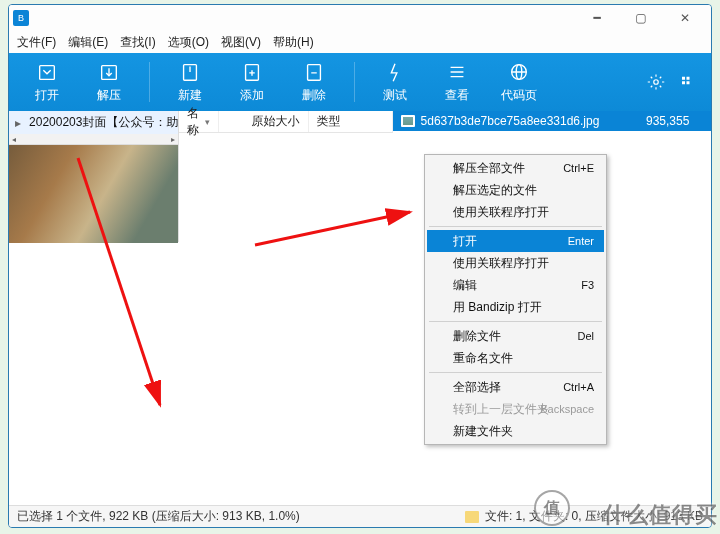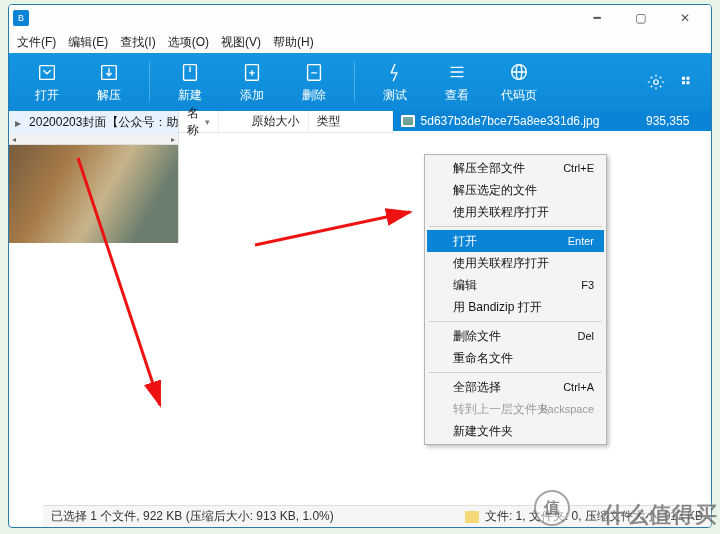--- a/index.html
+++ b/index.html
@@ -37,21 +37,21 @@
 .lh.num { width:90px; justify-content:flex-end; }
 .lh.type { width:84px; }
 .list-row { height:20px; display:flex; align-items:center; background:#0a84d6; color:#fff; }
 .lr-cell { padding:0 8px; display:flex; align-items:center; gap:6px; }
 .lr-cell.name { flex:1; }
 .lr-cell.num { width:90px; justify-content:flex-end; }
 .lr-cell.type { width:84px; }
 .lr-icon { width:14px; height:12px; background:#fff; border-radius:1px; position:relative; }
 .lr-icon::after { content:""; position:absolute; inset:2px; background:linear-gradient(#7aa,#6b9a8c); }
 .list-body { flex:1; position:relative; background:#fff; }
-.status { height:22px; border-top:1px solid #ddd; background:#f6f6f6; display:flex; align-items:center; padding:0 8px; color:#333;margin-left:34px; }
+.status { height:22px; border-top:1px solid #ddd; background:#f6f6f6; display:flex; align-items:center; padding:0 8px; color:#333; }
 .status .sp { flex:1; }
 .status .fi { width:14px; height:12px; background:#f7d879; margin-right:6px; border-radius:1px; }
 .ctx { position:absolute; top:154px; left:424px; width:183px; background:#f4f4f4; border:1px solid #b6b6b6; box-shadow:2px 2px 4px rgba(0,0,0,.25); padding:2px; }
 .ctx-item { height:22px; display:flex; align-items:center; padding:0 22px 0 26px; color:#111; position:relative; }
 .ctx-item.hl { background:#0a84d6; color:#fff; }
 .ctx-item.dis { color:#9a9a9a; }
 .ctx-item .kb { position:absolute; right:10px; font-size:11px; }
 .ctx-sep { height:1px; background:#d0d0d0; margin:3px 2px; }
 .arrow { position:absolute; pointer-events:none; }
 .watermark { position:absolute; right:2px; bottom:4px; font-size:22px; color:rgba(0,0,0,.45); font-weight:700; letter-spacing:1px; text-shadow:0 0 3px #fff; }

